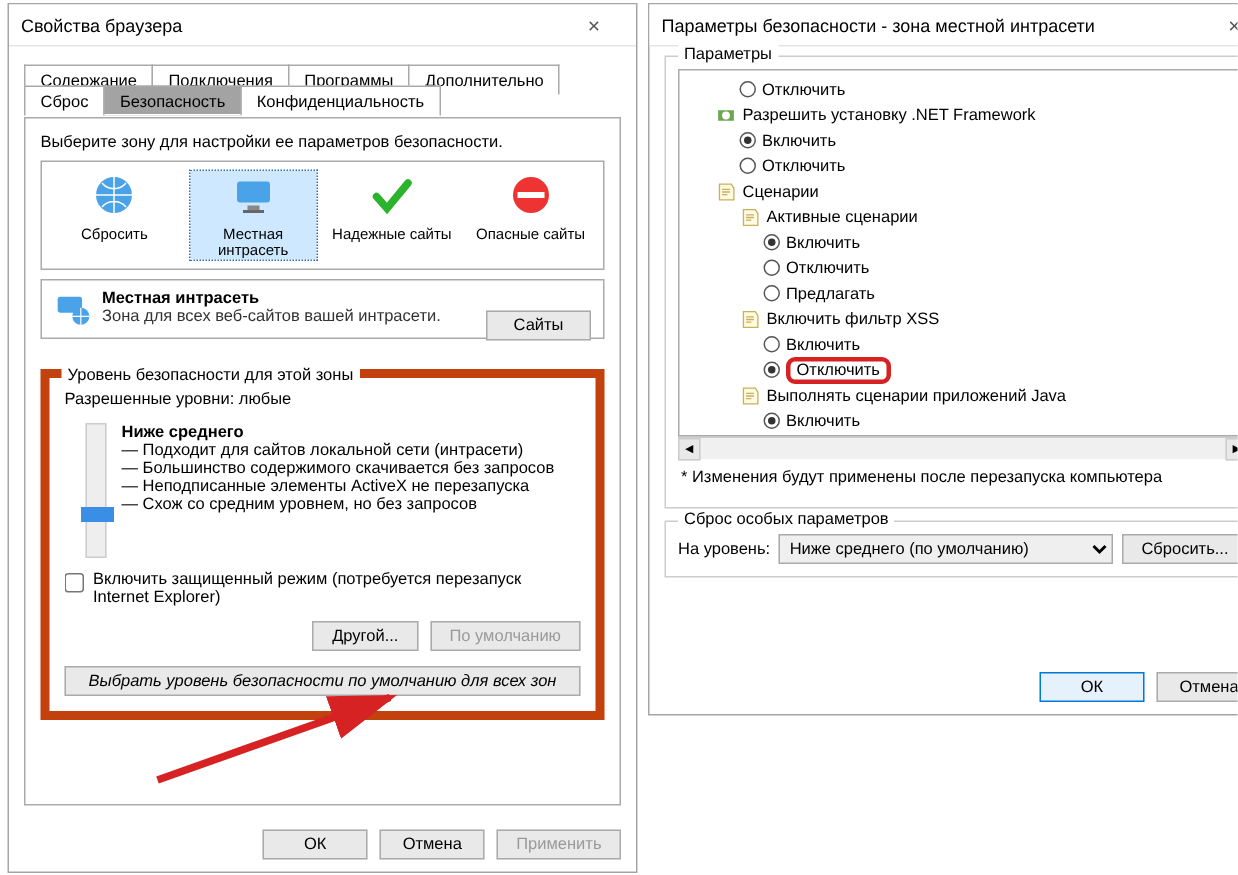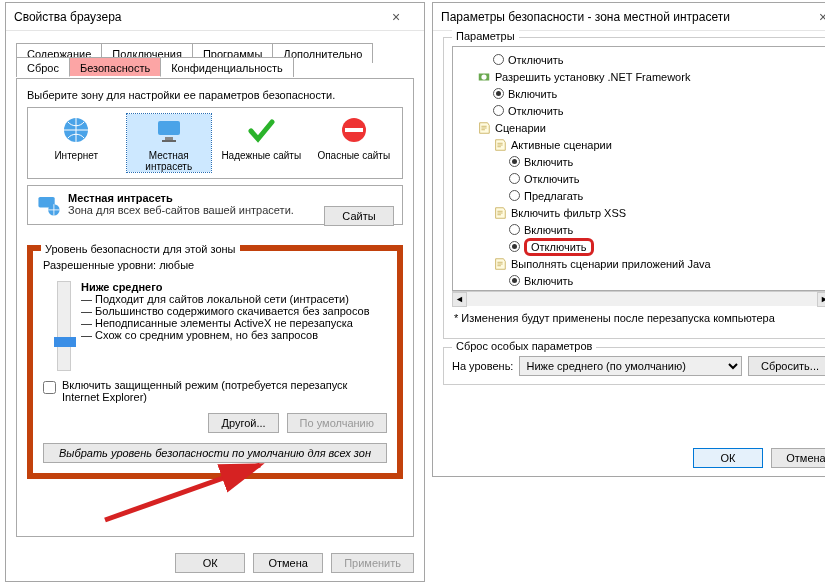--- a/index.html
+++ b/index.html
@@ -9,21 +9,21 @@
   .titlebar .title { flex: 1; font-size: 12px; }
   .titlebar .x { width: 40px; text-align: center; font-size: 14px; color: #555; cursor: default; }
   .body { padding: 6px 10px 8px 10px; flex: 1; display: flex; flex-direction: column; }
   
   .win1 { left: 5px; top: 2px; width: 420px; height: 580px; }
   .tabs { position: relative; height: 42px; }
   .tabrow { position: absolute; left: 0; display: flex; }
   .tabrow.r1 { top: 6px; }
   .tabrow.r2 { top: 20px; }
   .tab { border: 1px solid #aaa; border-bottom: none; background: #fff; padding: 2px 10px; font-size: 11px; margin-right: -1px; height: 20px; line-height: 16px; cursor: default; }
-  .tab.active { background: #fca5a5; position: relative; z-index: 3; border-bottom: 1px solid #fff; }
+  .tab.active { background: #a3a3a3; position: relative; z-index: 3; border-bottom: 1px solid #fff; }
   .tabpanel { border: 1px solid #aaa; margin-top: -1px; padding: 10px; flex: 1; display: flex; flex-direction: column; }
   .hint { font-size: 11px; margin-bottom: 6px; }
   .zones { border: 1px solid #aaa; display: flex; gap: 8px; padding: 6px; }
   .zone { flex: 1; text-align: center; font-size: 10px; cursor: default; }
   .zone .ico { width: 32px; height: 32px; margin: 0 auto 2px; }
   .zone.sel { background: #cde8ff; outline: 1px dotted #2a6fb5; }
   .panel { border: 1px solid #aaa; margin-top: 6px; padding: 6px 8px; position: relative; }
   .panel .ptitle { font-weight: bold; font-size: 11px; }
   .panel .pdesc { font-size: 11px; color: #333; }
   .sitesbtn { position: absolute; right: 8px; top: 20px; }
@@ -88,21 +88,21 @@
       </div>
     </div>
     <div class="tabpanel">
       <div class="hint">Выберите зону для настройки ее параметров безопасности.</div>
       <div class="zones">
         <div class="zone">
           <svg class="ico" viewBox="0 0 32 32">
               <circle cx="16" cy="16" r="12" fill="#4aa3e8"></circle>
               <path d="M4 16h24M16 4v24M8 8c4 5 12 5 16 0M8 24c4-5 12-5 16 0" stroke="#fff" stroke-width="1" fill="none"></path>
             </svg>
-          <div>Интернет</div>
+          <div>Сбросить</div>
         </div>
         <div class="zone sel">
           <svg class="ico" viewBox="0 0 32 32">
               <rect x="5" y="7" width="22" height="14" rx="2" fill="#4aa3e8"></rect>
               <rect x="12" y="23" width="8" height="3" fill="#888"></rect>
               <rect x="9" y="26" width="14" height="2" fill="#666"></rect>
             </svg>
           <div>Местная интрасеть</div>
         </div>
         <div class="zone">

